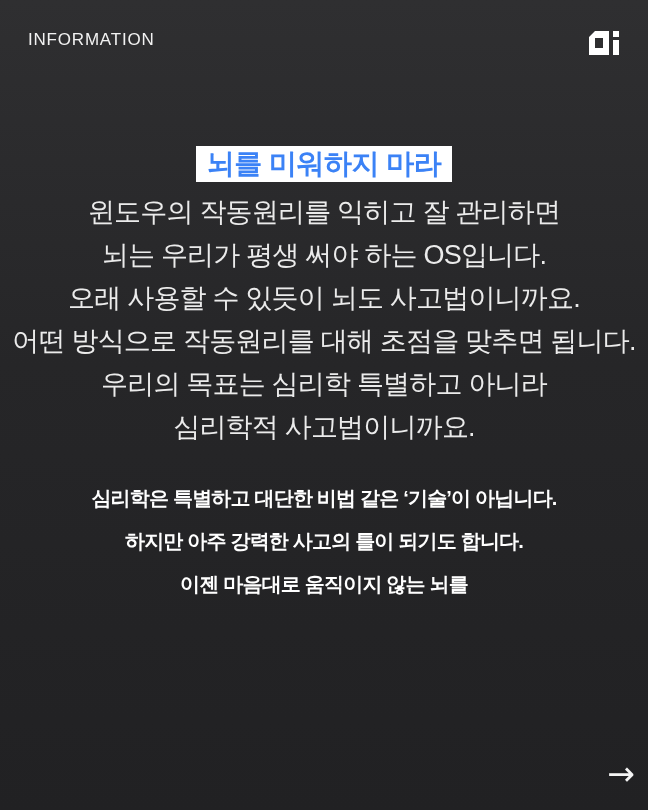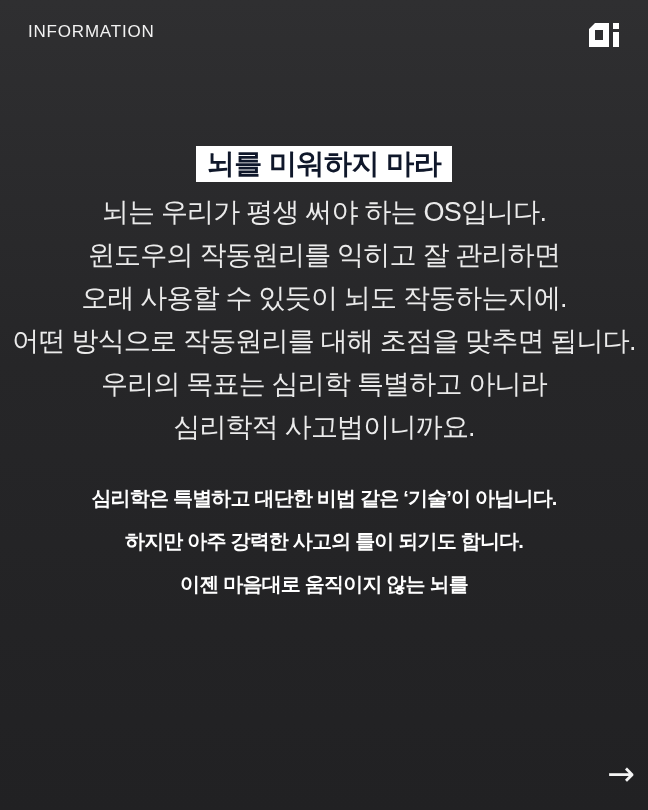--- a/index.html
+++ b/index.html
@@ -14,40 +14,40 @@
     background: linear-gradient(180deg, #2f2f31 0%, #262628 45%, #212123 100%);
     overflow: hidden;
     color: #fff;
   }
 
   
   .header {
     display: flex;
     align-items: flex-start;
     justify-content: space-between;
-    padding: 20px 26px 0 28px;
+    padding: 28px 26px 0 28px;
     height: 50px;
   }
   .brand-label {
     font-size: 17px;
     font-weight: 500;
     letter-spacing: 0.8px;
     color: #f2f2f2;
     line-height: 24px;
   }
   .logo { display: block; margin-top: 1px; }
 
   
   .main { text-align: center; }
 
   .title-badge {
     display: inline-block;
     margin-top: 96px;
     background: #ffffff;
-    color: #0f172a;
+    color: #3b82f6;
     font-size: 28px;
     font-weight: 800;
     letter-spacing: -0.5px;
     line-height: 36px;
     padding: 0 11px;
   }
 
   .body-text {
     margin-top: 9px;
     font-size: 27px;
@@ -95,23 +95,23 @@
       <rect fill="#ffffff" x="27" y="2" width="6" height="6"></rect>
       <rect fill="#ffffff" x="27" y="11" width="6" height="15"></rect>
     </svg>
   </div>
 
   <div class="main">
 
     <div class="title-badge">뇌를 미워하지 마라</div>
 
     <div class="body-text">
+      <div class="body-line">윈도우의 작동원리를 익히고 잘 관리하면</div>
       <div class="body-line">뇌는 우리가 평생 써야 하는 OS입니다.</div>
-      <div class="body-line">윈도우의 작동원리를 익히고 잘 관리하면</div>
-      <div class="body-line">오래 사용할 수 있듯이 뇌도 작동하는지에.</div>
+      <div class="body-line">오래 사용할 수 있듯이 뇌도 사고법이니까요.</div>
       <div class="body-line">어떤 방식으로 작동원리를 대해 초점을 맞추면 됩니다.</div>
       <div class="body-line">우리의 목표는 심리학 특별하고 아니라</div>
       <div class="body-line">심리학적 사고법이니까요.</div>
     </div>
 
     <div class="emphasis-text">
       <div class="emphasis-line">심리학은 특별하고 대단한 비법 같은 ‘기술’이 아닙니다.</div>
       <div class="emphasis-line">하지만 아주 강력한 사고의 틀이 되기도 합니다.</div>
       <div class="emphasis-line">이젠 마음대로 움직이지 않는 뇌를</div>
     </div>

